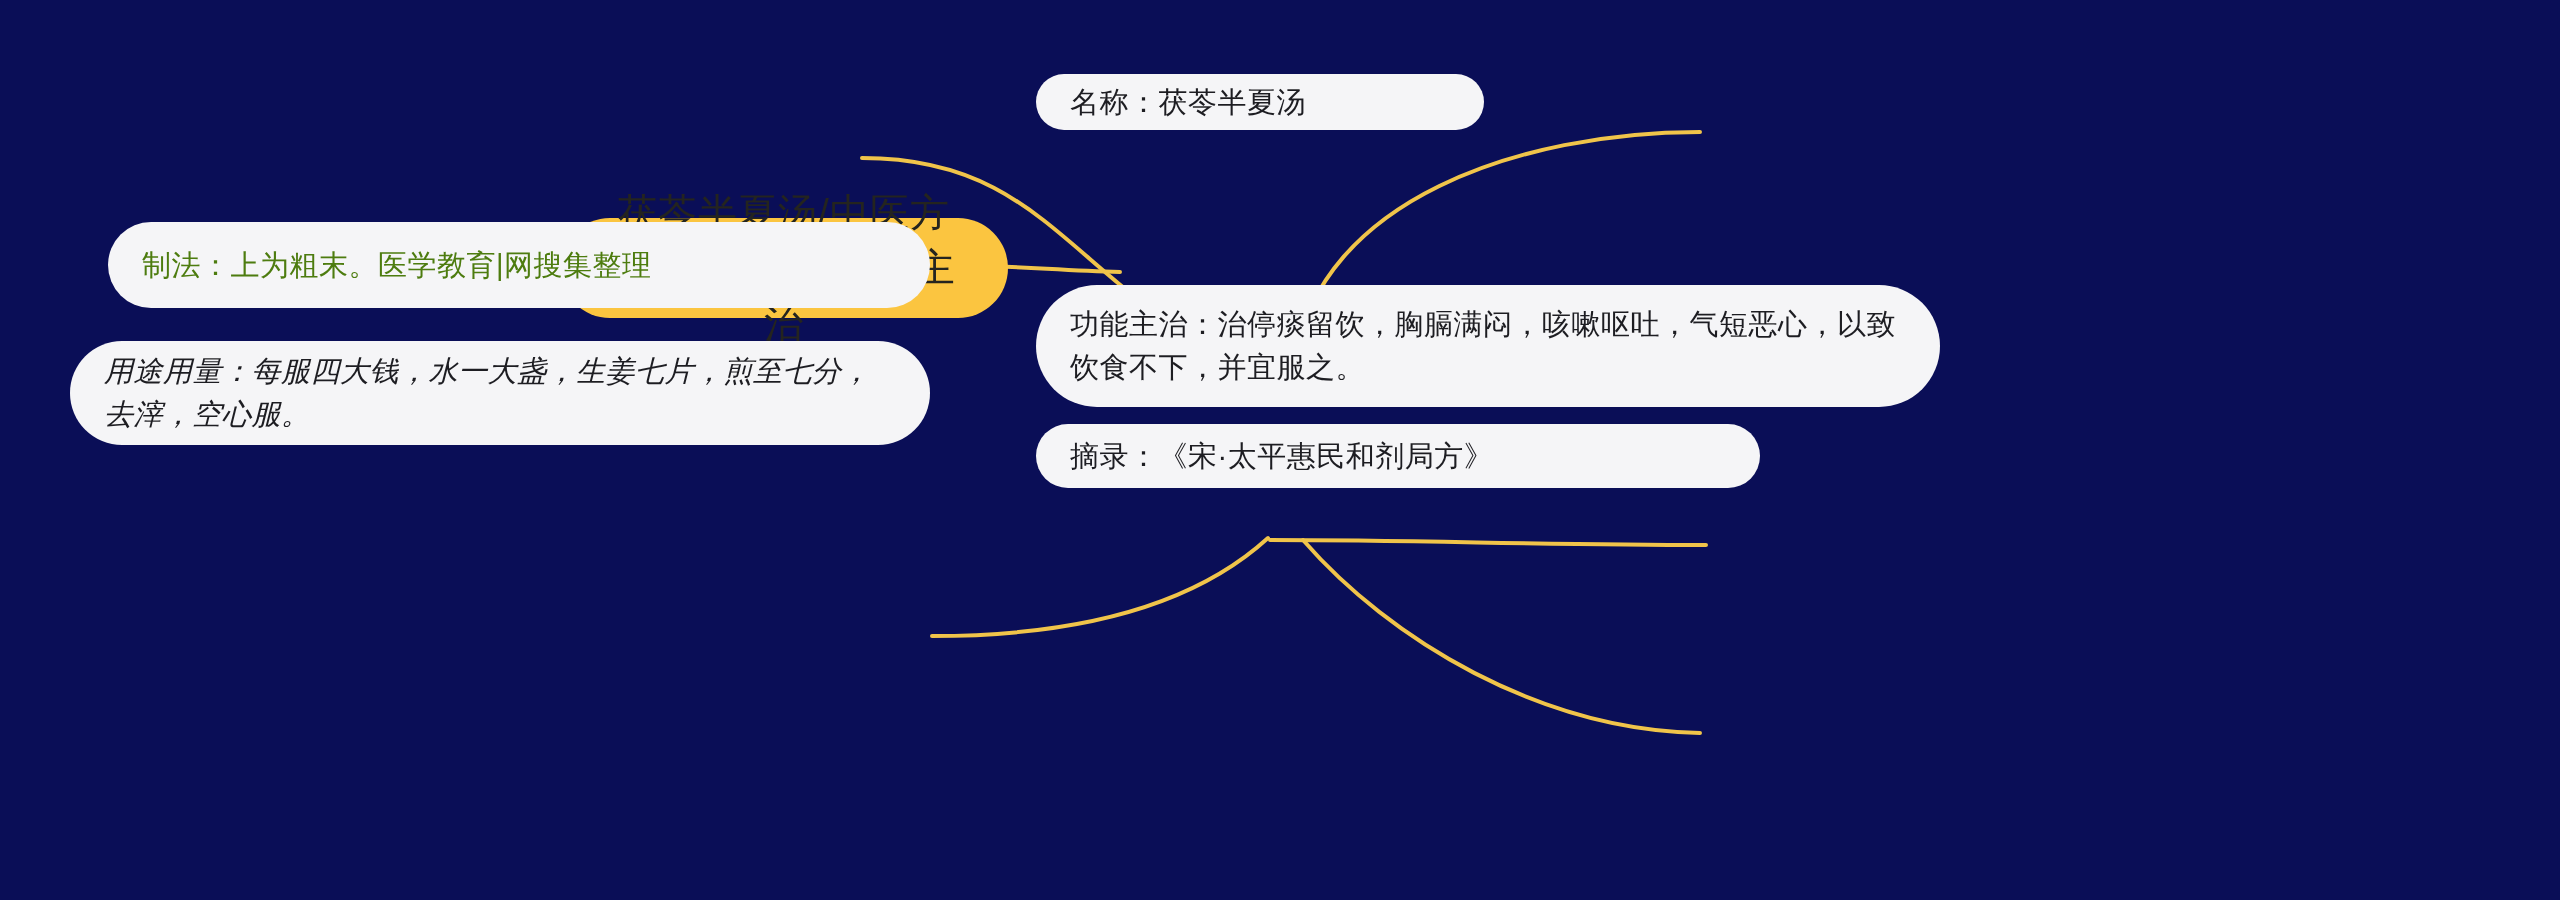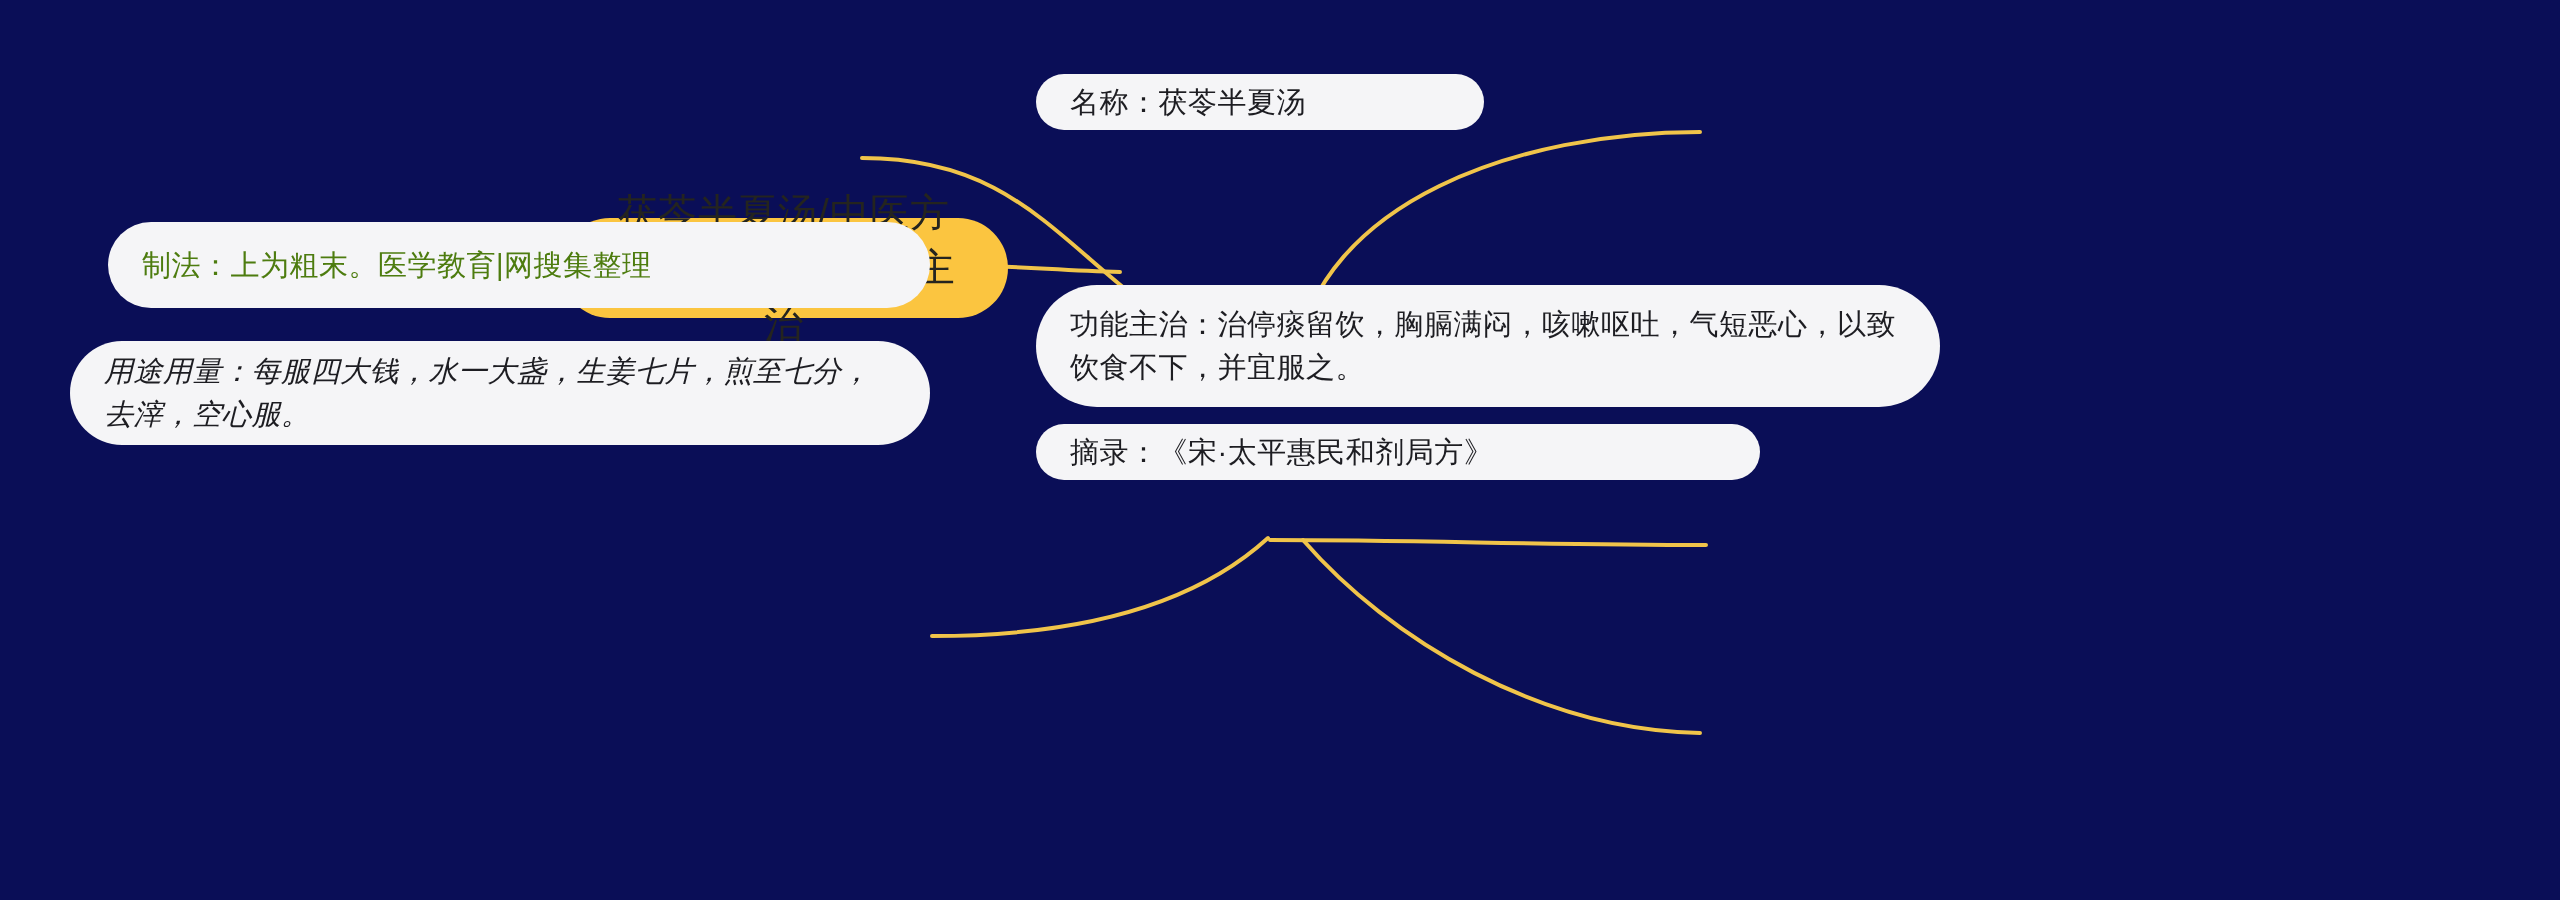--- a/index.html
+++ b/index.html
@@ -51,21 +51,21 @@
     line-height: 1.42;
     letter-spacing: 1px;
   }
   
   .n-pinyin    { left: 188px;  top: 133px; width: 668px;  height: 64px;  font-size: 30px; }
   .n-method    { left: 108px;  top: 222px; width: 822px;  height: 86px;  font-size: 29px; }
   .n-usage     { left: 70px;   top: 341px; width: 860px;  height: 104px; font-size: 29px; font-style: italic; }
   .n-name      { left: 1036px; top: 74px;  width: 448px;  height: 56px;  font-size: 29px; }
   .n-recipe    { left: 1036px; top: 161px; width: 844px;  height: 84px;  font-size: 29px; }
   .n-functions { left: 1036px; top: 277px; width: 904px;  height: 122px; font-size: 29px; margin-top: 8px; }
-  .n-source    { left: 1036px; top: 424px; width: 724px;  height: 56px;  font-size: 29px; }
+  .n-source    { left: 1036px; top: 424px; width: 724px;  height: 64px;  font-size: 29px; }
   .n-center    { left: 560px;  top: 218px; width: 448px;  height: 100px; }
 </style>
 </head>
 <body style="background: rgb(10, 14, 87);">
 
 <div id="canvas" style="background: rgb(10, 14, 87);">
 
   <svg id="edges" viewBox="0 0 2560 900" width="2560" height="900" aria-hidden="true">
     <g fill="none" stroke="#f0c44a" stroke-width="4" stroke-linecap="round">
 

